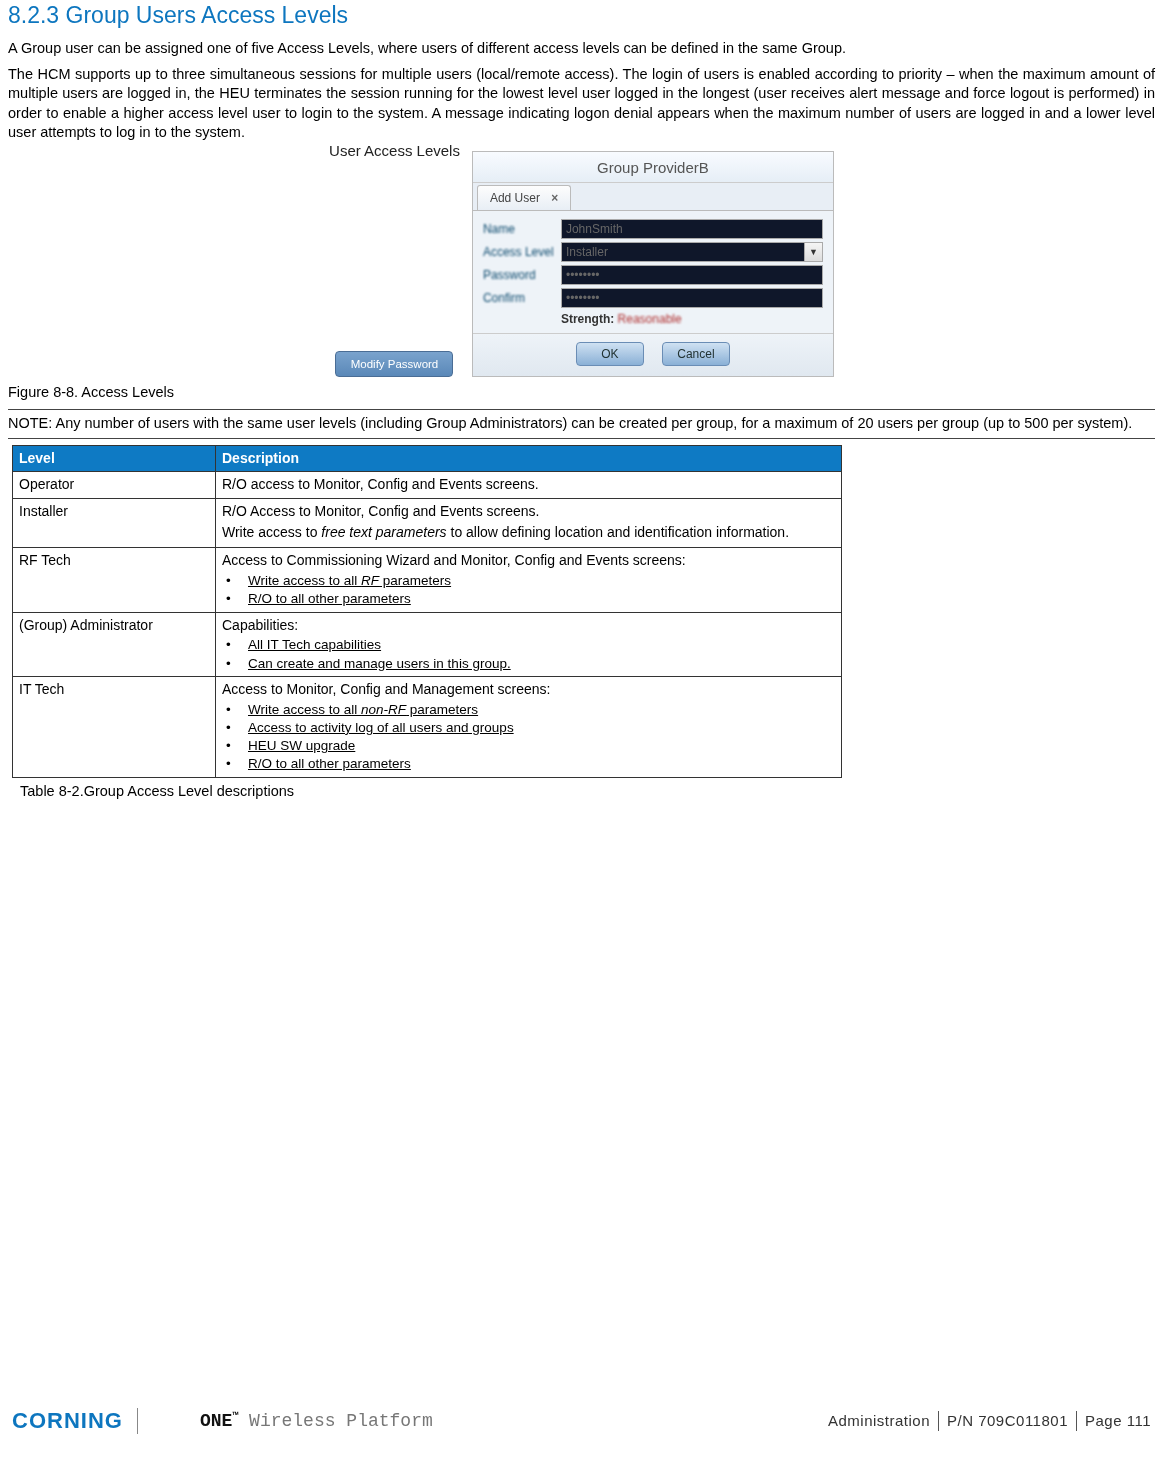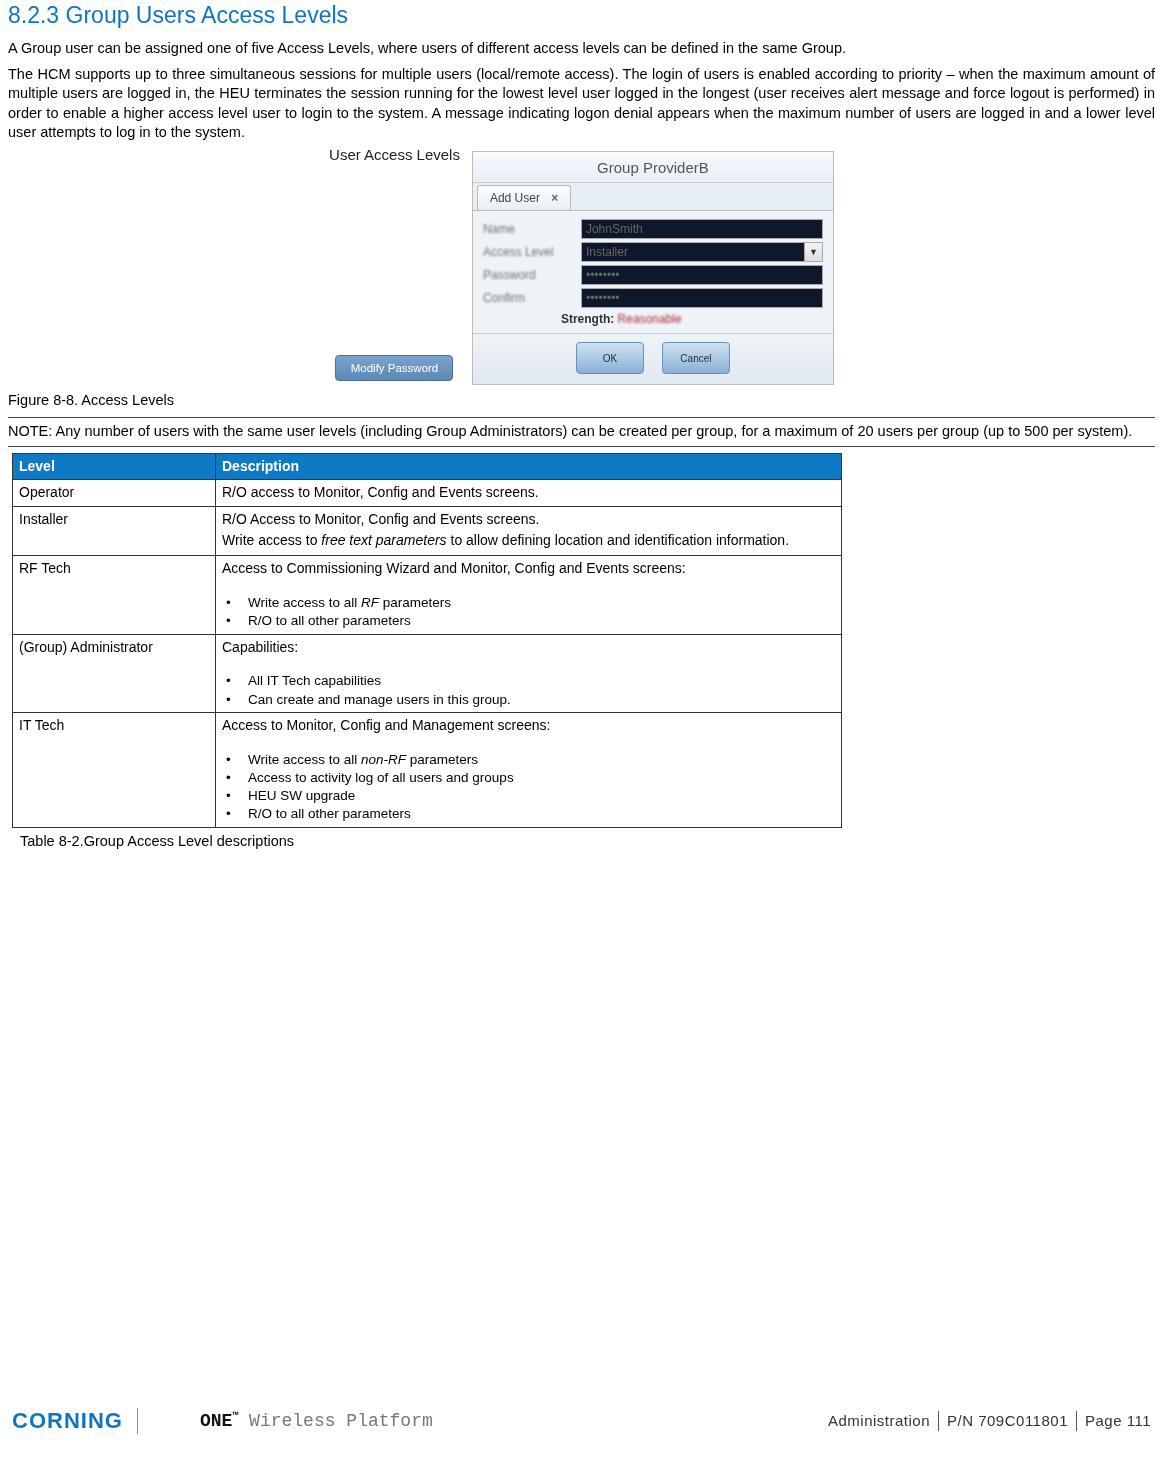--- a/index.html
+++ b/index.html
@@ -70,23 +70,23 @@
     .form-body {
       padding: 8px 10px 6px;
       background: #eef3f8;
     }
     .form-row {
       display: flex;
       align-items: center;
       margin-bottom: 3px;
     }
     .form-label {
-      width: 98px;
+      width: 78px;
       font-size: 12px;
-      color: #737373;
+      color: #0c4a6e;
       filter: blur(0.8px);
     }
     .form-input {
       flex: 1;
       height: 20px;
       border: 1px solid #aaa;
       background: #0f172a;
       font-size: 12px;
       padding: 0 4px;
       color: #666;
@@ -108,25 +108,25 @@
     .btn-bar {
       display: flex;
       justify-content: center;
       gap: 18px;
       padding: 8px 0 10px;
       background: linear-gradient(#eef3f8, #e0e8f0);
       border-top: 1px solid #ccc;
     }
     .dlg-btn {
       width: 68px;
-      height: 32px;
+      height: 24px;
       border: 1px solid #6a8db5;
       border-radius: 4px;
       background: linear-gradient(#cfe1f2, #8ab0d6);
-      font-size: 10px;
+      font-size: 12px;
       color: #233;
       filter: blur(0.5px);
     }
     .side-btn {
       width: 118px;
       height: 26px;
       border: 1px solid #4a6d95;
       border-radius: 4px;
       background: linear-gradient(#7aa3cd, #5a88b8);
       color: #fff;
@@ -151,21 +151,21 @@
       vertical-align: top;
       text-align: left;
     }
     table.levels th {
       background: #0e7ac4;
       color: #fff;
       font-weight: bold;
     }
     table.levels th:first-child { width: 203px; }
     .desc-intro { margin-bottom: 2px; }
-    ul.bullets { list-style: none; padding-left: 2px; margin-top: 16px; font-size: 13.5px; }
+    ul.bullets { list-style: none; padding-left: 2px; margin-top: 2px; font-size: 13.5px; text-decoration: underline; }
     ul.bullets li::before { content: "\2022"; display: inline-block; width: 22px; text-align: left; padding-left: 2px; }
     .italic { font-style: italic; }
     .tbl-caption { font-size: 14.5px; margin: 2px 0 10px 12px; }
     .footer {
       position: absolute;
       width: 1147px;
       top: 1406px;
       left: 4px;
       display: flex;
       justify-content: space-between;

